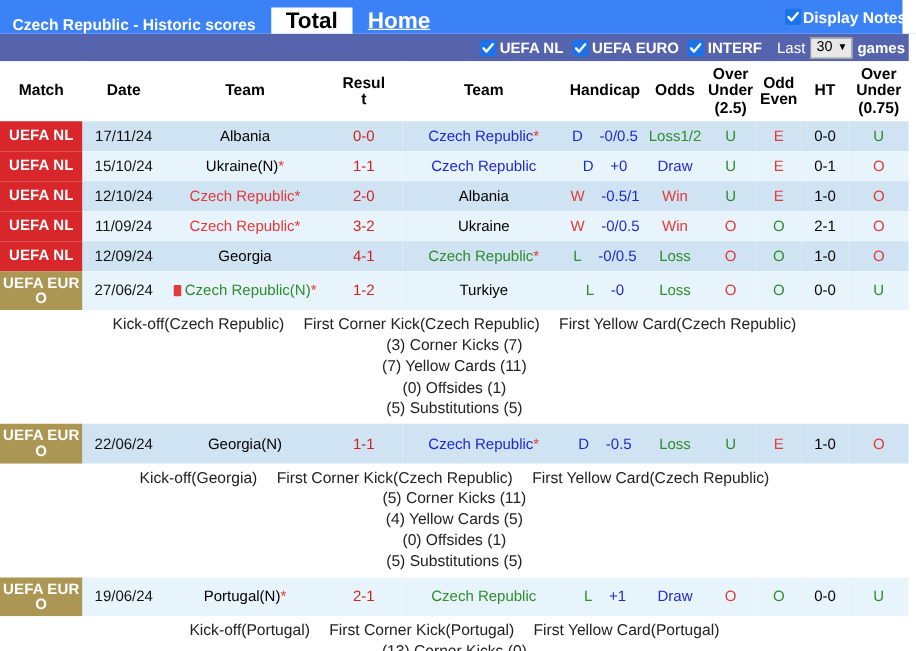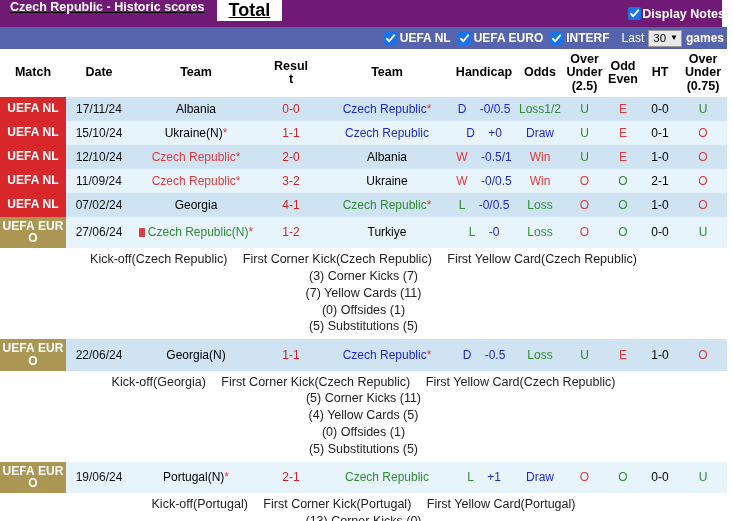--- a/index.html
+++ b/index.html
@@ -13,25 +13,24 @@
 
   #app {
     width: 733px; height: 521px;
     position: relative;
     background: #ffffff;
   }
 
   
   .topbar {
     height: 27px;
-    background: #701a75;
-    display: flex;
-    align-items: flex-start;
+    background: #3b82f6;
+    display: flex;
+    align-items: flex-end;
     position: relative;
-    text-decoration: underline;
   }
   .topbar-title {
     color: #ffffff;
     font-size: 12.5px;
     font-weight: bold;
     display: flex;
     align-items: center;
     padding: 0 12px 0 10px;
     white-space: nowrap;
     letter-spacing: 0px;
@@ -221,20 +220,23 @@
 </style>
 </head>
 <body>
 
 <div id="app">
 
   <div class="topbar">
     <div class="topbar-title">Czech Republic - Historic scores</div>
     <div class="tab active">
       <span>Total</span>
+    </div>
+    <div class="tab link">
+      <span>Home</span>
     </div>
     <div class="topbar-right">
       <span class="chk">
         <svg width="11" height="11" viewBox="0 0 12 12">
             <path d="M2 6.2 L4.6 9 L10 2.6" stroke="#ffffff" stroke-width="2.1" fill="none" stroke-linecap="round" stroke-linejoin="round"></path>
           </svg>
       </span>
       <span class="lbl">Display Notes</span>
     </div>
     <div class="corner-cut"></div>
@@ -364,21 +366,21 @@
           <td><span class="c-black">Ukraine</span></td>
           <td><span class="c-red">W</span>&nbsp;&nbsp;&nbsp;&nbsp;<span class="c-blue">-0/0.5</span></td>
           <td class="c-red">Win</td>
           <td class="c-red">O</td>
           <td class="c-green">O</td>
           <td class="c-black">2-1</td>
           <td class="c-red">O</td>
         </tr>
         <tr class="r-odd">
           <td class="badge nl">UEFA NL</td>
-          <td class="date">07/02/24</td>
+          <td class="date">12/09/24</td>
           <td><span class="c-black">Georgia</span></td>
           <td class="c-score">4-1</td>
           <td><span class="c-green">Czech Republic</span><span class="ast">*</span></td>
           <td><span class="c-green">L</span>&nbsp;&nbsp;&nbsp;&nbsp;<span class="c-blue">-0/0.5</span></td>
           <td class="c-green">Loss</td>
           <td class="c-red">O</td>
           <td class="c-green">O</td>
           <td class="c-black">1-0</td>
           <td class="c-red">O</td>
         </tr>

